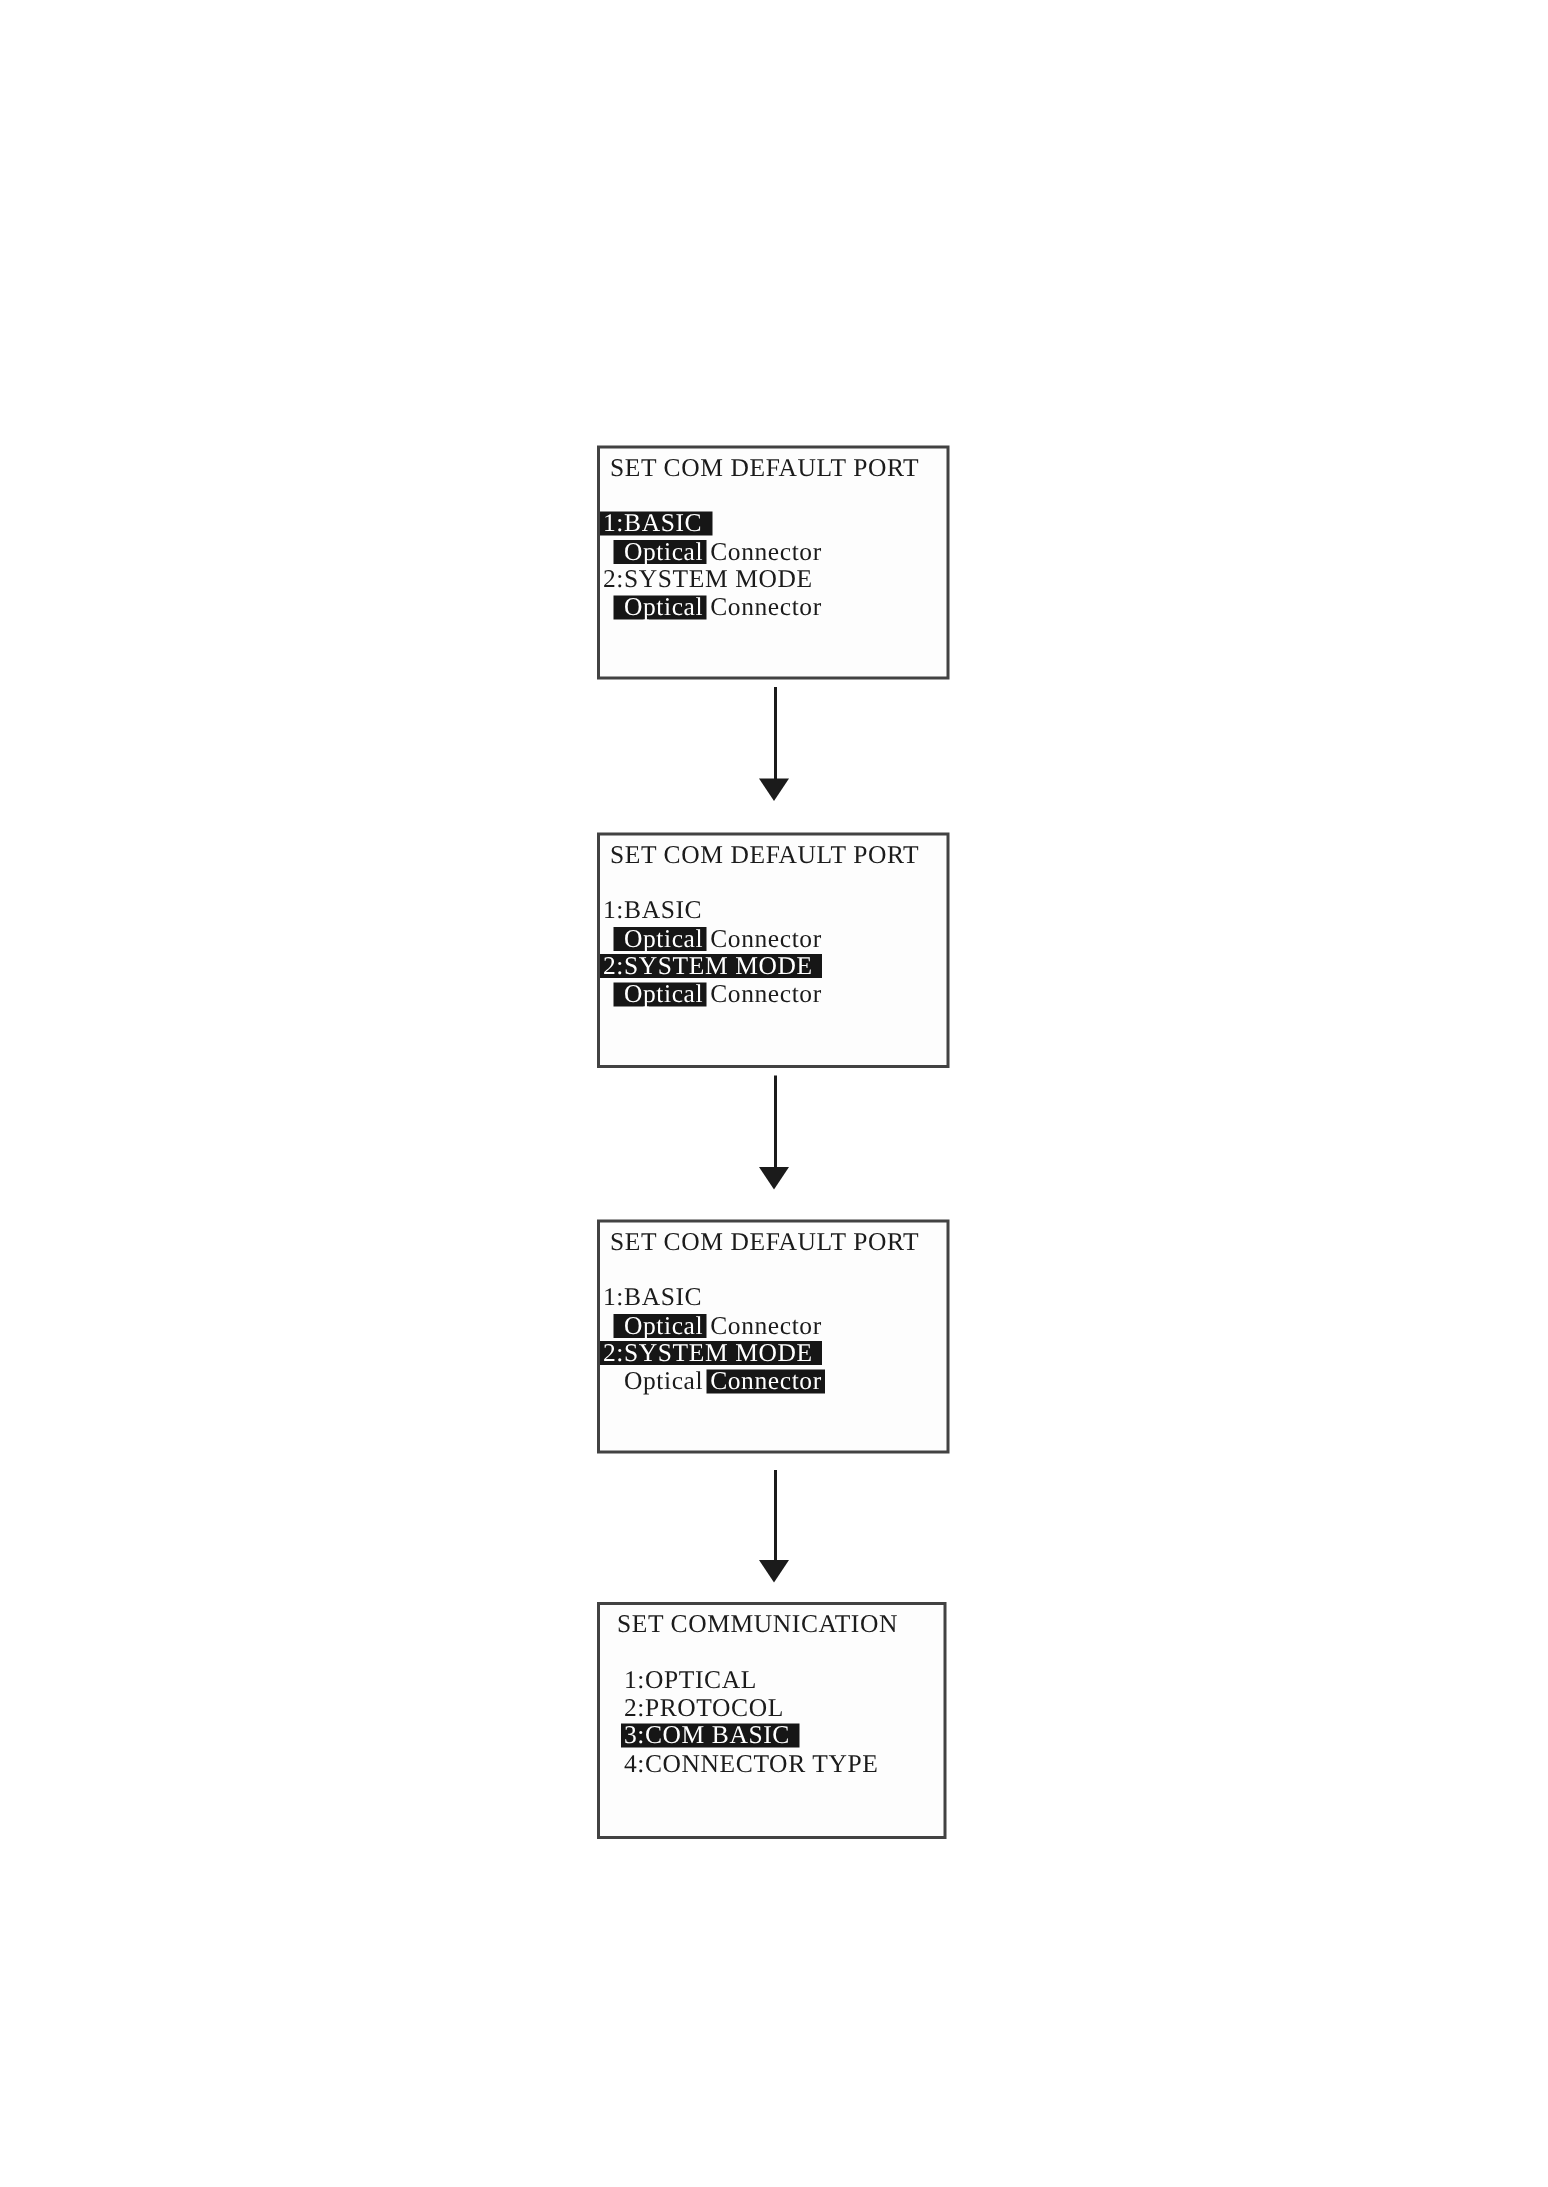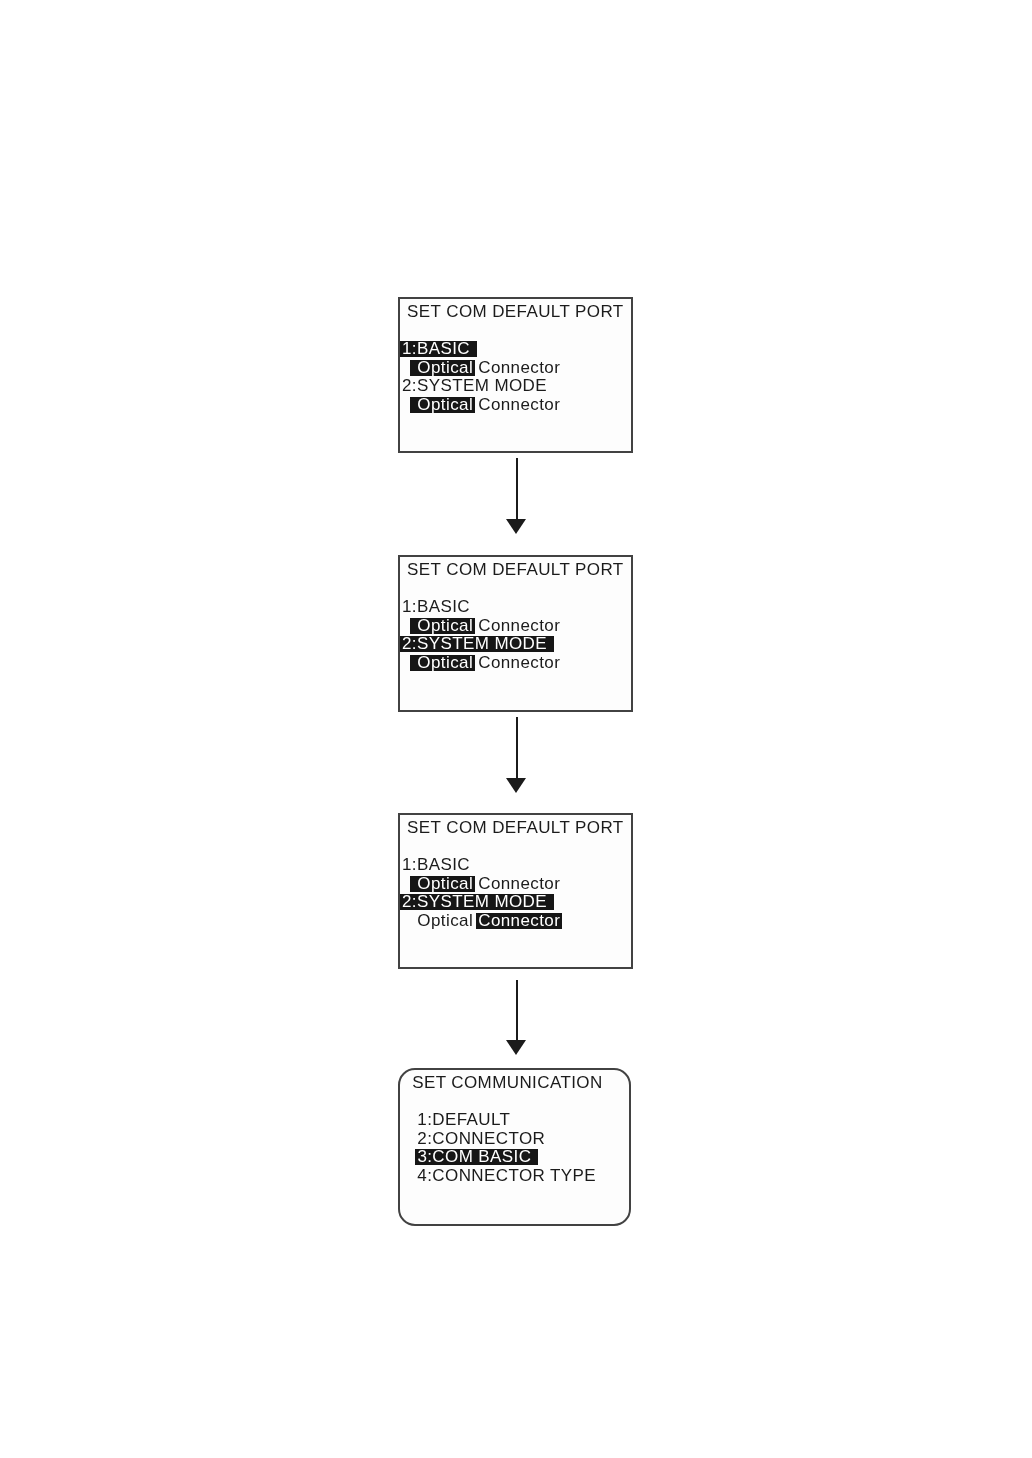--- a/index.html
+++ b/index.html
@@ -10,21 +10,21 @@
     --highlight-bg:#161616;
     --highlight-text:#ffffff;
     --arrow:#1b1b1b;
   }
   html,body{margin:0;padding:0;background:var(--page-bg);}
   .page{
     position:relative;
     width:1032px;height:1458px;
     background:var(--page-bg);
     overflow:hidden;
-    font-family:Liberation Sans, sans-serif;
+    font-family:Liberation Serif, serif;
   }
   .screen{
     position:absolute;
     box-sizing:border-box;
     background:var(--screen-bg);
     border:2px solid var(--screen-border);
     padding:4px 0 0 2px;
     color:var(--text);
     font-size:17px;
     letter-spacing:0.4px;
@@ -39,21 +39,21 @@
     height:16px;
     line-height:16.5px;
     background:var(--highlight-bg);
     color:var(--highlight-text);
     padding:0 2px;
     margin:0 -2px;
   }
   .s1{left:398px;top:297px;width:235px;height:156px;}
   .s2{left:398px;top:555px;width:235px;height:157px;}
   .s3{left:398px;top:813px;width:235px;height:156px;}
-  .s4{left:398px;top:1068px;width:233px;height:158px;border-radius:17px;}
+  .s4{left:398px;top:1068px;width:233px;height:158px;}
   .arrow{position:absolute;width:21px;}
   .a1{left:506px;top:458px;height:76px;}
   .a2{left:506px;top:717px;height:76px;}
   .a3{left:506px;top:980px;height:75px;}
   .arrow-shaft{
     position:absolute;left:9.5px;top:0;bottom:14px;width:2px;
     background:var(--arrow);
   }
   .arrow-head{
     position:absolute;bottom:0;left:0;width:0;height:0;
@@ -105,19 +105,19 @@
     </div>
 
   <div class="arrow a3">
     <div class="arrow-shaft"></div>
     <div class="arrow-head"></div>
   </div>
 
   <div class="screen s4">
       <div class="line"><span>  SET COMMUNICATION</span></div>
       <div class="line"></div>
-      <div class="line"><span>   1:DEFAULT</span></div>
-      <div class="line"><span>   2:CONNECTOR</span></div>
+      <div class="line"><span>   1:OPTICAL</span></div>
+      <div class="line"><span>   2:PROTOCOL</span></div>
       <div class="line"><span>   </span><span class="hl">3:COM BASIC </span></div>
       <div class="line"><span>   4:CONNECTOR TYPE</span></div>
     </div>
 
 </div>
 
 </body></html>

